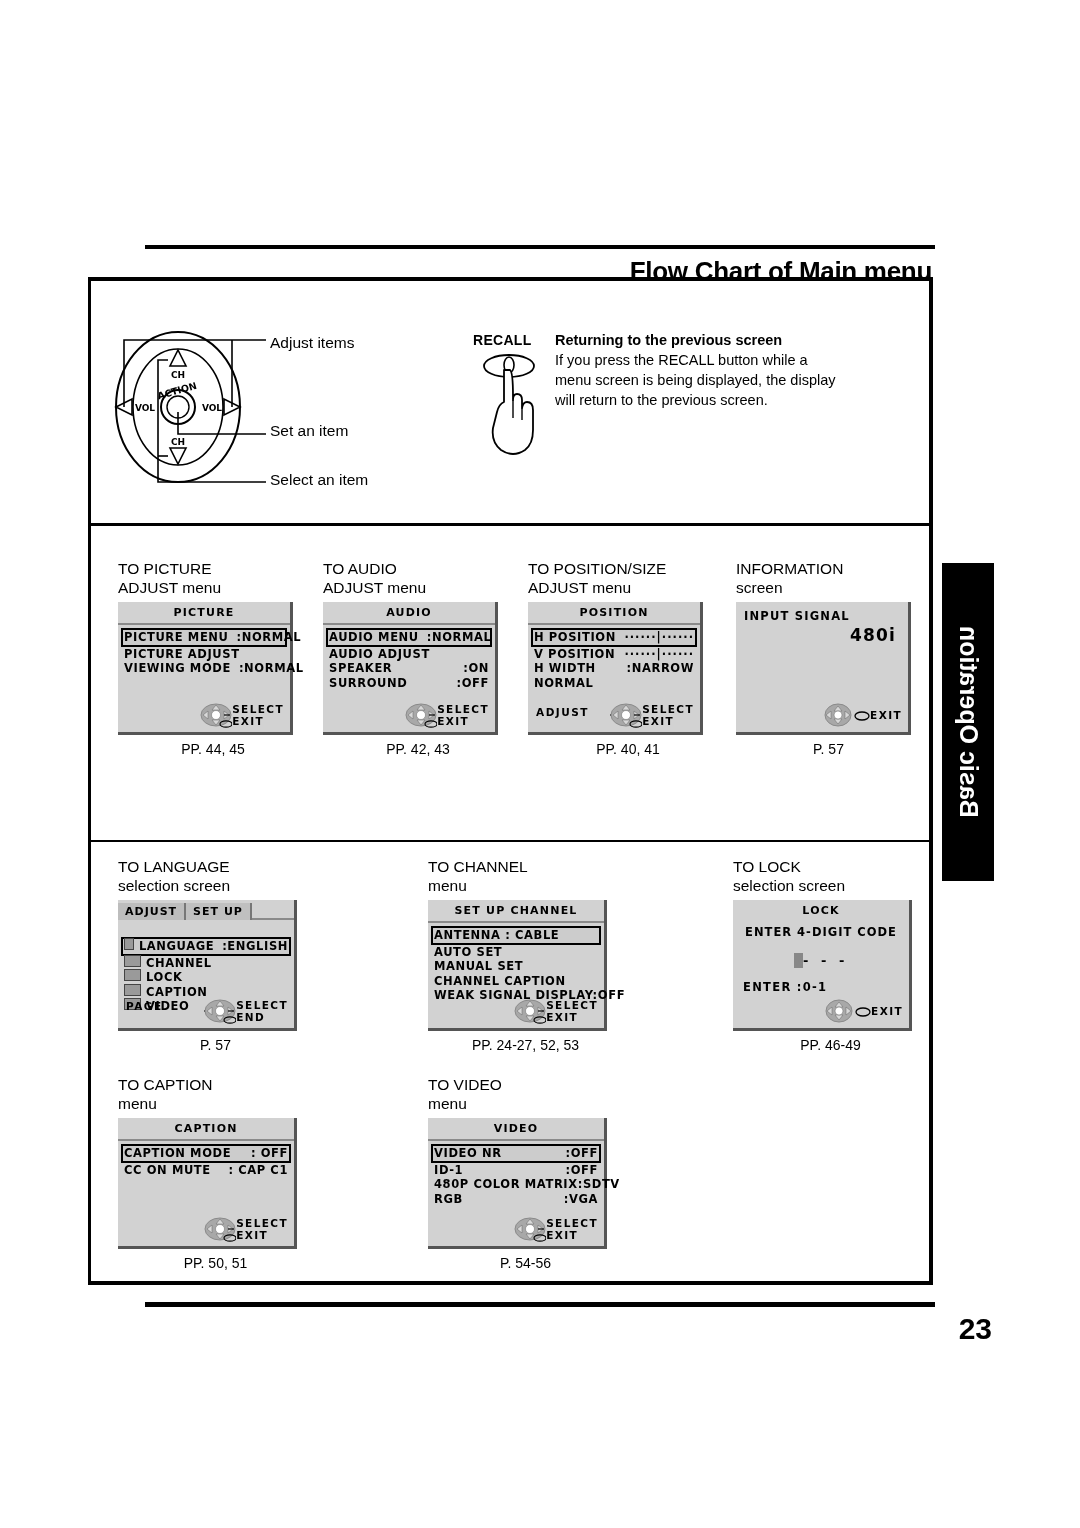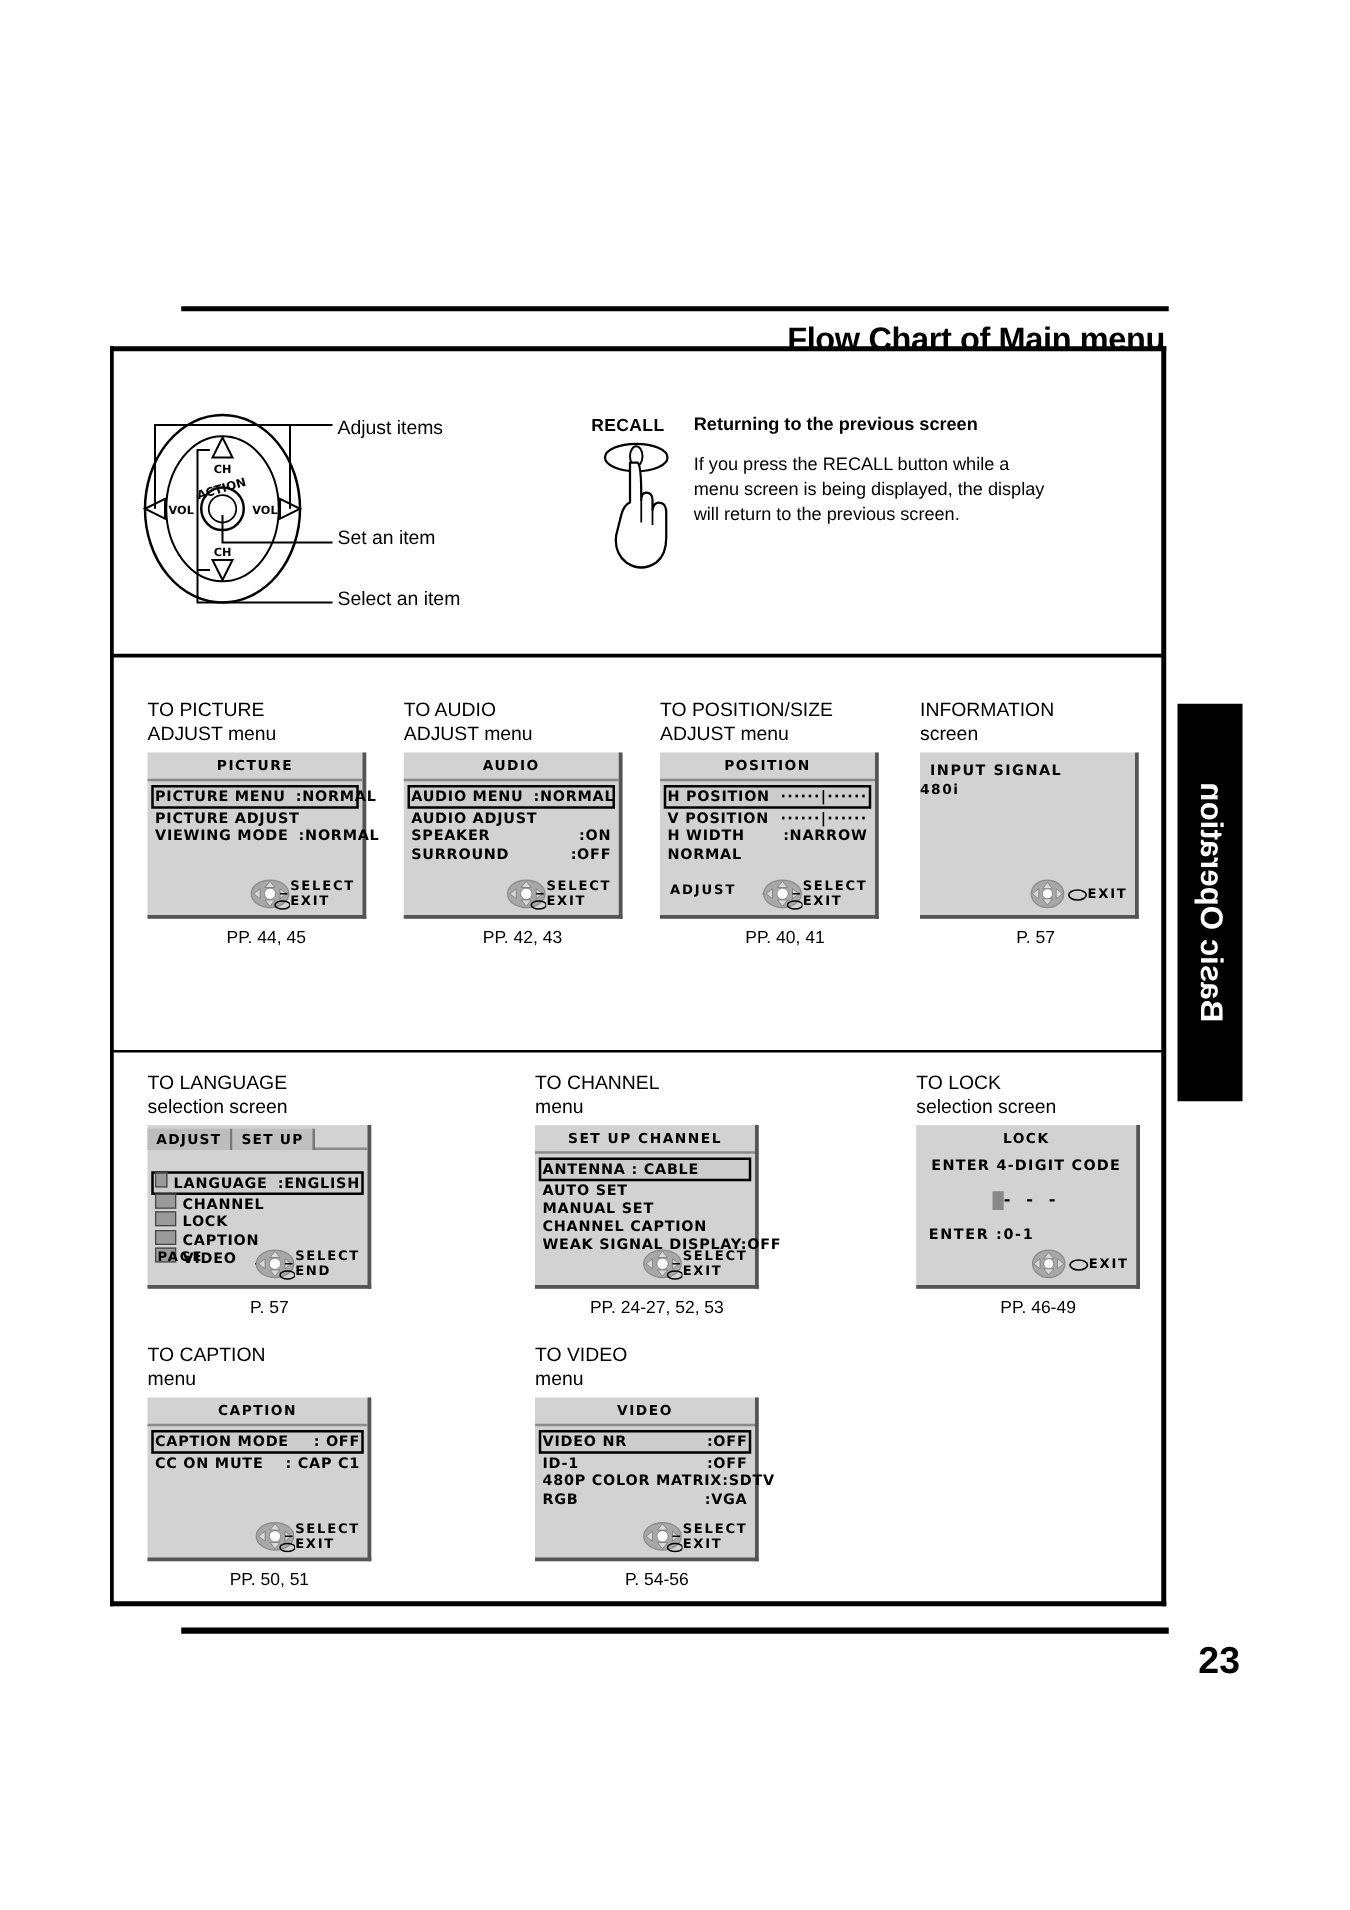--- a/index.html
+++ b/index.html
@@ -68,21 +68,21 @@
   #callout-adjust { left:164px; top:22px; }
   #callout-set    { left:164px; top:110px; }
   #callout-select { left:164px; top:159px; }
 
   #recall-area { position:absolute; left:385px; top:55px; width:450px; }
   #recall-label {
     position:absolute; left:0; top:0; font-size:14px; font-weight:bold; letter-spacing:0.3px;
   }
   #recall-hand { position:absolute; left:6px; top:18px; }
   #recall-text { position:absolute; left:82px; top:0px; width:340px; }
-  #recall-heading { font-size:14.5px; font-weight:bold; margin-bottom:14px; }
+  #recall-heading { font-size:14.5px; font-weight:bold; margin-bottom:2px; }
   .recall-line { font-size:14.5px; line-height:20px; }
 
   
   .cell { position:absolute; }
   .cell-title { font-size:15.5px; line-height:19px; white-space:nowrap; }
   .cell-sub   { font-size:15.5px; line-height:19px; white-space:nowrap; }
   .cell-page  { font-size:14px; text-align:center; margin-top:6px; white-space:nowrap; }
 
   
   .osd {
@@ -141,22 +141,23 @@
     background:#9a9a9a; border:1px solid #444;
     margin-right:5px; vertical-align:middle; position:relative; top:-1px;
   }
 
   .lock-code {
     text-align:center; font-size:13px; font-weight:bold; letter-spacing:4px;
     margin-top:14px;
   }
   .lock-code .cursor { background:#888; color:#888; }
   .info-value {
-    font-size:11px; font-weight:bold; letter-spacing:1.2px;
+    text-align:right; font-size:17px; font-weight:bold; letter-spacing:1.2px;
     padding:2px 12px 0 0;
+    margin-left:40px;
   }
 </style>
 </head>
 <body>
 
 <div id="page-title">Flow Chart of Main menu</div>
 <div id="title-rule"></div>
 
 <div id="side-tab">
   <span id="side-tab-label">Basic Operation</span>

